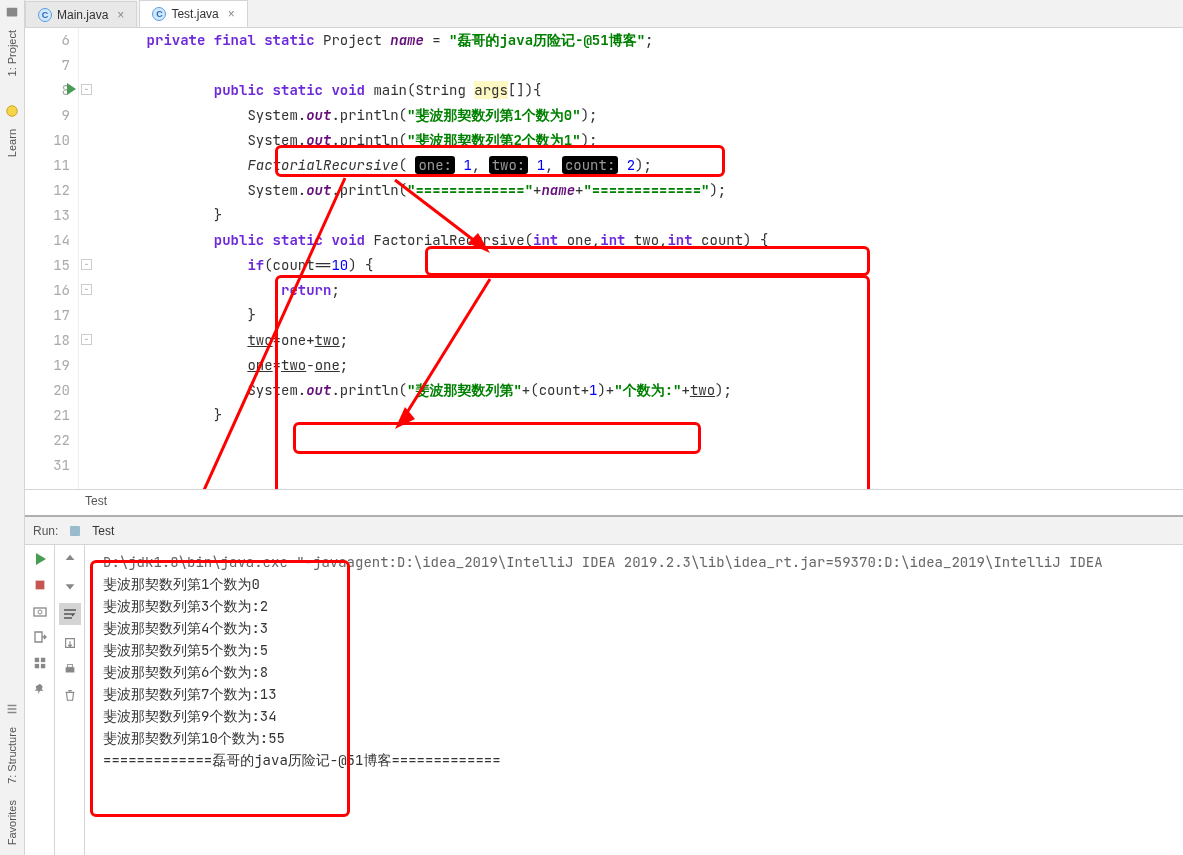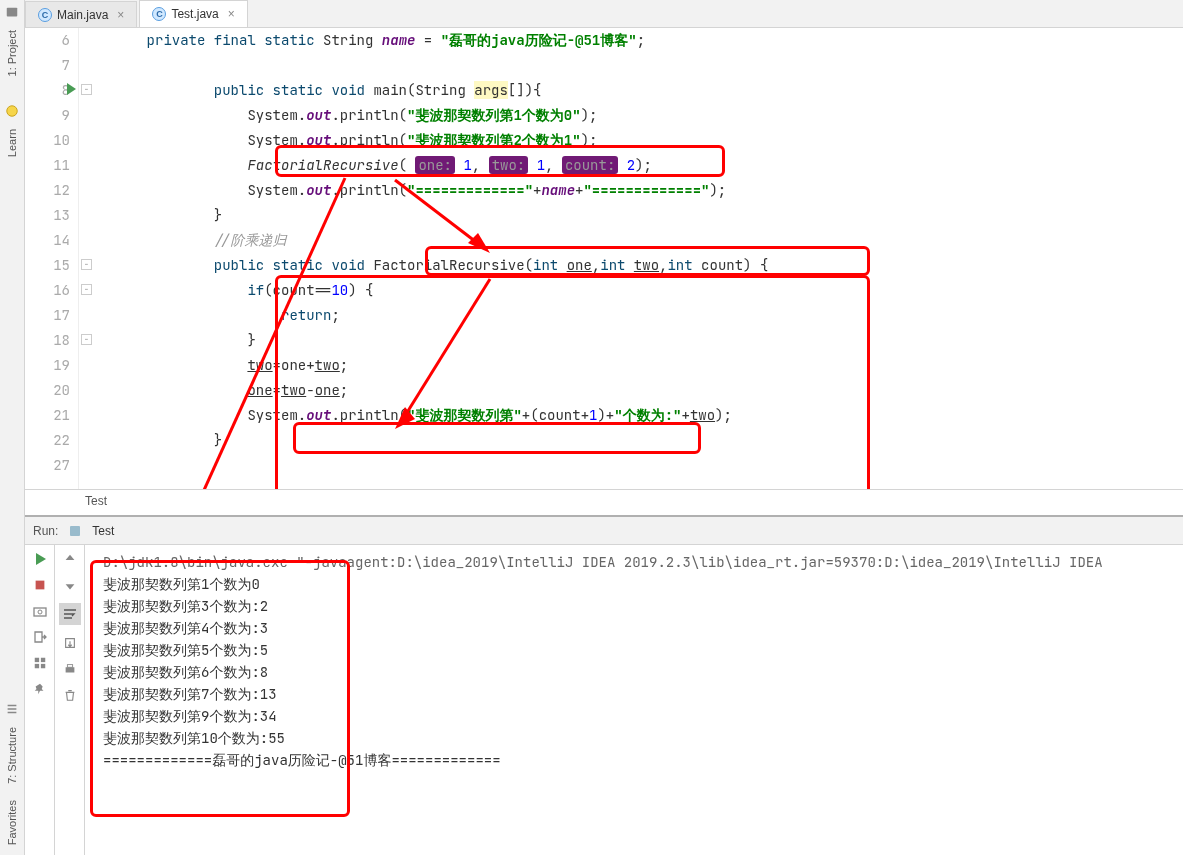--- a/index.html
+++ b/index.html
@@ -20,24 +20,24 @@
 
 .editor{flex:1;display:flex;font-family:"JetBrains Mono",Consolas,monospace;font-size:14px;line-height:25px;overflow:hidden;position:relative}
 .gutter{width:54px;background:#fff;border-right:1px solid #eee;color:#aaa;text-align:right;padding-right:8px;user-select:none}
 .gutter .ln{height:25px;position:relative}
 .runmark{position:absolute;left:-2px;top:5px;width:0;height:0;border-top:6px solid transparent;border-bottom:6px solid transparent;border-left:9px solid #499c54}
 .foldg{width:16px;background:#fff;border-right:1px solid transparent;position:relative}
 .foldg .f{position:absolute;left:2px;width:11px;height:11px;border:1px solid #ccc;background:#fff;font-size:9px;text-align:center;line-height:9px;color:#999;cursor:pointer}
 
 .code{flex:1;padding-left:18px;position:relative}
 .code .l{height:25px;white-space:pre}
-.kw{color:#0c4a6e;font-weight:normal}
+.kw{color:#6d28d9;font-weight:bold}
 .str{color:#008000;font-weight:bold}
 .fld{color:#660e7a;font-style:italic;font-weight:bold}
-.hint{color:#999;background:#701a75;border-radius:3px;padding:0 3px}
+.hint{color:#999;background:#000000;border-radius:3px;padding:0 3px}
 .num{color:#0000ff}
 .cmt{color:#999;font-style:italic}
 .hlp{background:#fef9c3}
 .ul{text-decoration:underline}
 .callit{font-style:italic}
 
 .redbox{position:absolute;border:3px solid #ff0000;border-radius:6px;pointer-events:none;z-index:5}
 .redarrow{position:absolute;pointer-events:none;z-index:5}
 
 .breadcrumb{height:26px;border-top:1px solid #d4d4d4;padding:4px 60px;font-size:12px;color:#555}
@@ -100,38 +100,37 @@
         <div class="ln">13</div>
         <div class="ln">14</div>
         <div class="ln">15</div>
         <div class="ln">16</div>
         <div class="ln">17</div>
         <div class="ln">18</div>
         <div class="ln">19</div>
         <div class="ln">20</div>
         <div class="ln">21</div>
         <div class="ln"><span>22</span></div>
-        <div class="ln">27</div>
+        <div class="ln">31</div>
       </div>
       <div class="foldg">
         <span class="f" style="top:56px">−</span>
         <span class="f" style="top:231px">−</span>
         <span class="f" style="top:256px">−</span>
         <span class="f" style="top:306px">−</span>
       </div>
       <div class="code">
-        <div class="l">    <span class="kw">private final static</span> <span>String</span> <span class="fld">name</span><span> = </span><span class="str">"磊哥的java历险记-@51博客"</span><span>;</span></div>
+        <div class="l">    <span class="kw">private final static</span> <span>Project</span> <span class="fld">name</span><span> = </span><span class="str">"磊哥的java历险记-@51博客"</span><span>;</span></div>
         <div class="l"></div>
         <div class="l">            <span class="kw">public static void </span><span>main(String </span><span class="hlp">args</span><span>[]){</span></div>
         <div class="l">                <span>System.</span><span class="fld">out</span><span>.println(</span><span class="str">"斐波那契数列第1个数为0"</span><span>);</span></div>
         <div class="l">                <span>System.</span><span class="fld">out</span><span>.println(</span><span class="str">"斐波那契数列第2个数为1"</span><span>);</span></div>
         <div class="l">                <span class="callit">FactorialRecursive</span><span>( </span><span class="hint">one:</span><span class="num"> 1</span><span>, </span><span class="hint">two:</span><span class="num"> 1</span><span>, </span><span class="hint">count:</span><span class="num"> 2</span><span>);</span></div>
         <div class="l">                <span>System.</span><span class="fld">out</span><span>.println(</span><span class="str">"============="</span><span>+</span><span class="fld">name</span><span>+</span><span class="str">"============="</span><span>);</span></div>
         <div class="l">            <span>}</span></div>
-        <div class="l">            <span class="cmt">//阶乘递归</span></div>
         <div class="l">            <span class="kw">public static void</span><span> </span><span>FactorialRecursive(</span><span class="kw">int </span><span class="ul">one</span><span>,</span><span class="kw">int </span><span class="ul">two</span><span>,</span><span class="kw">int </span><span>count) {</span></div>
         <div class="l">                <span class="kw">if</span><span>(count==</span><span class="num">10</span><span>) {</span></div>
         <div class="l">                    <span class="kw">return</span><span>;</span></div>
         <div class="l">                <span>}</span></div>
         <div class="l">                <span class="ul">two</span><span>=one+</span><span class="ul">two</span><span>;</span></div>
         <div class="l">                <span class="ul">one</span><span>=</span><span class="ul">two</span><span>-</span><span class="ul">one</span><span>;</span></div>
         <div class="l">                <span>System.</span><span class="fld">out</span><span>.println(</span><span class="str">"斐波那契数列第"</span><span>+(count+</span><span class="num">1</span><span>)+</span><span class="str">"个数为:"</span><span>+</span><span class="ul">two</span><span>);</span></div>
         <div class="l">            }</div>
 
         <div class="redbox" style="left:180px;top:117px;width:450px;height:32px"></div>

